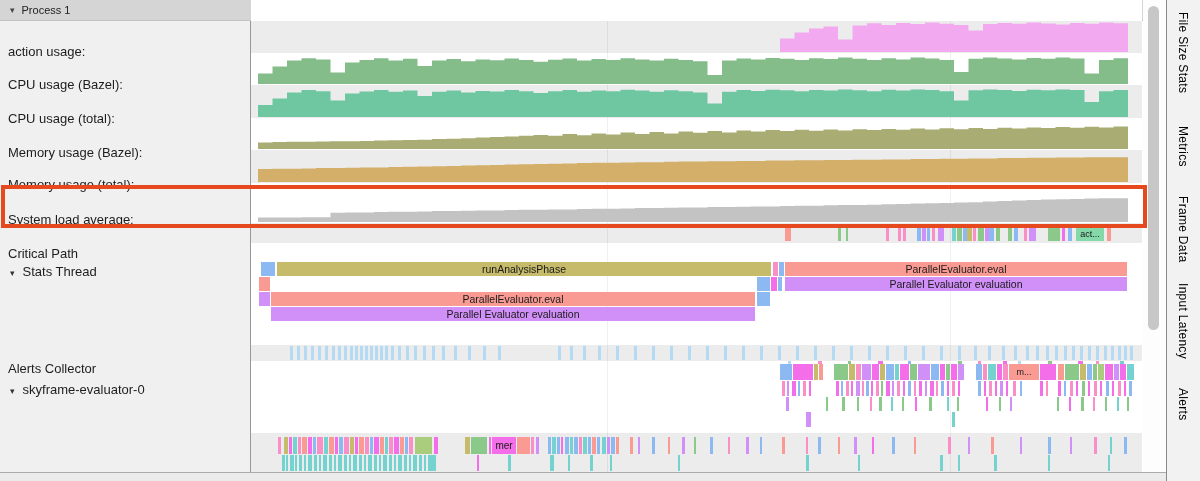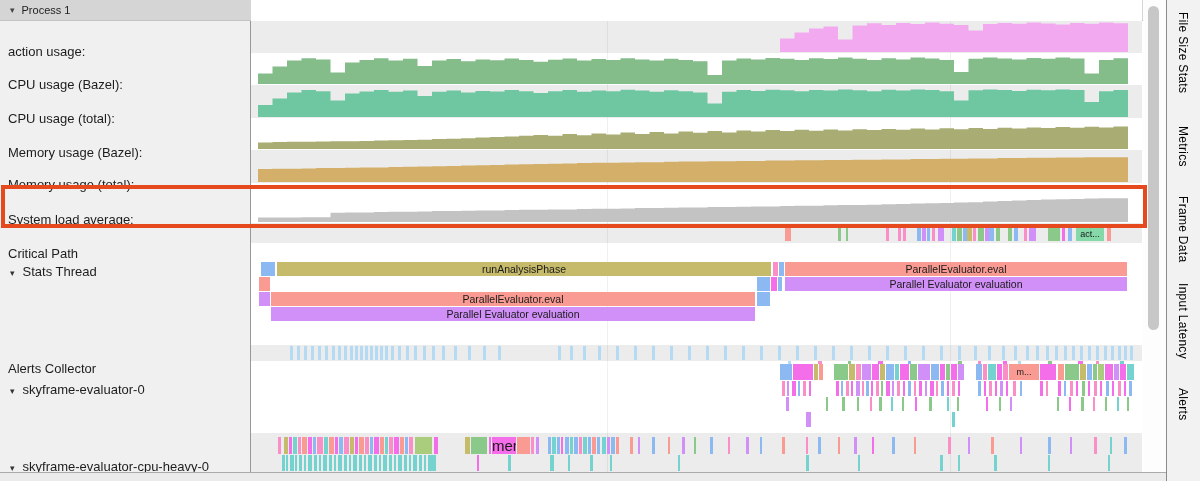--- a/index.html
+++ b/index.html
@@ -62,23 +62,20 @@
     <div class="rowlabel" style="top:124px">Memory usage (Bazel):</div>
     <div class="rowlabel" style="top:156px">Memory usage (total):</div>
     <div class="rowlabel" style="top:191px">System load average:</div>
     <div class="rowlabel" style="top:225px">Critical Path</div>
     <div class="rowlabel indent" style="top:243px">
       <span class="tri">▾</span><span>Stats Thread</span>
     </div>
     <div class="rowlabel" style="top:340px">Alerts Collector</div>
     <div class="rowlabel indent" style="top:361px">
       <span class="tri">▾</span><span>skyframe-evaluator-0</span>
-    </div>
-    <div class="rowlabel indent" style="top:438px">
-      <span class="tri">▾</span><span>skyframe-evaluator-cpu-heavy-0</span>
     </div>
   </div>
 
   <div class="trackarea">
     <div class="rowbg gray" style="top:21px;height:32px"></div>
     <div class="rowbg white" style="top:53px;height:32px"></div>
     <div class="rowbg gray" style="top:85px;height:33px"></div>
     <div class="rowbg white" style="top:118px;height:32px"></div>
     <div class="rowbg gray" style="top:150px;height:33px"></div>
     <div class="rowbg white" style="top:183px;height:40px"></div>
@@ -410,21 +407,21 @@
         <div class="seg" style="left: 131px; width: 4px; background: rgb(249, 143, 198);"></div>
         <div class="seg" style="left: 136px; width: 5px; background: rgb(243, 110, 232);"></div>
         <div class="seg" style="left: 142px; width: 4px; background: rgb(249, 155, 147);"></div>
         <div class="seg" style="left: 147px; width: 3px; background: rgb(141, 185, 243);"></div>
         <div class="seg" style="left: 151px; width: 4px; background: rgb(249, 143, 198);"></div>
         <div class="seg" style="left: 157px; width: 17px; background: rgb(169, 205, 125);"></div>
         <div class="seg" style="left: 176px; width: 4px; background: rgb(243, 110, 232);"></div>
         <div class="seg" style="left: 207px; width: 5px; background: rgb(198, 186, 107);"></div>
         <div class="seg" style="left: 213px; width: 16px; background: rgb(139, 201, 139);"></div>
         <div class="seg" style="left: 231px; width: 2px; background: rgb(243, 110, 232);"></div>
-        <div class="seg lab" style="left: 234px; width: 24px; background: rgb(243, 110, 232); line-height: 17px; font-size: 15px;">mer</div>
+        <div class="seg lab" style="left: 234px; width: 24px; background: rgb(243, 110, 232); line-height: 17px; font-size: 10px;">mer</div>
         <div class="seg" style="left: 259px; width: 13px; background: rgb(249, 155, 147);"></div>
         <div class="seg" style="left: 273px; width: 3px; background: rgb(249, 143, 198);"></div>
         <div class="seg" style="left: 278px; width: 3px; background: rgb(209, 143, 248);"></div>
         <div class="seg" style="left: 290px; width: 3px; background: rgb(141, 185, 243);"></div>
         <div class="seg" style="left: 294px; width: 4px; background: rgb(116, 211, 206);"></div>
         <div class="seg" style="left: 299px; width: 3px; background: rgb(141, 185, 243);"></div>
         <div class="seg" style="left: 303px; width: 2px; background: rgb(243, 110, 232);"></div>
         <div class="seg" style="left: 307px; width: 4px; background: rgb(141, 185, 243);"></div>
         <div class="seg" style="left: 312px; width: 3px; background: rgb(116, 211, 206);"></div>
         <div class="seg" style="left: 316px; width: 4px; background: rgb(141, 185, 243);"></div>

